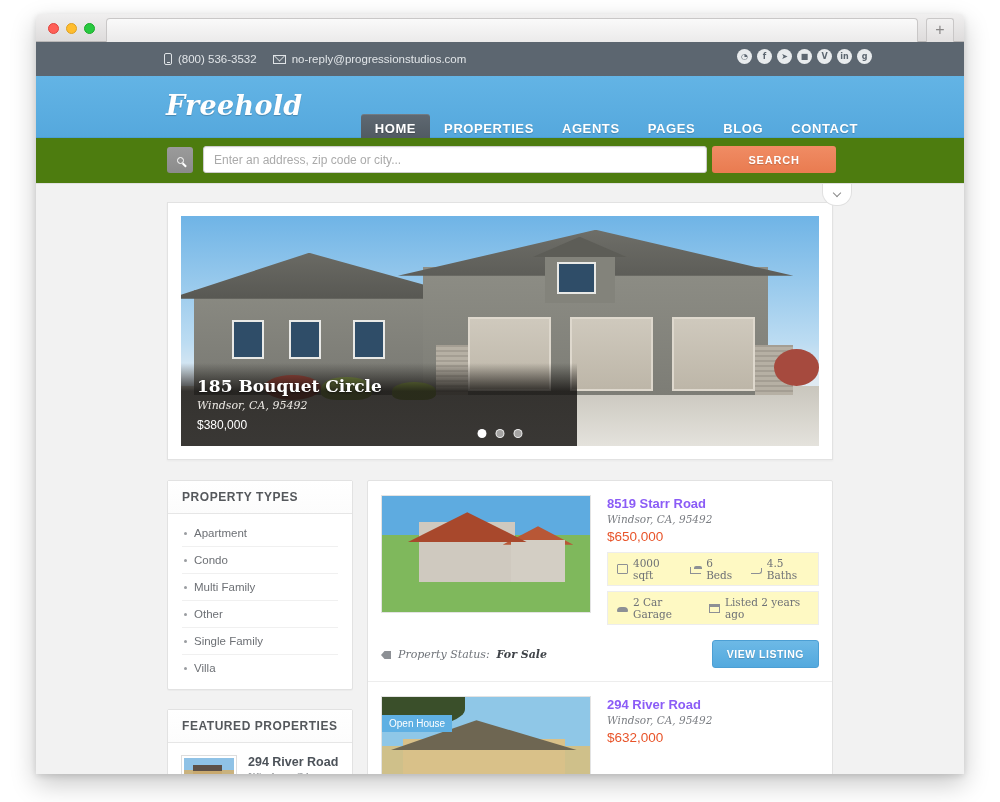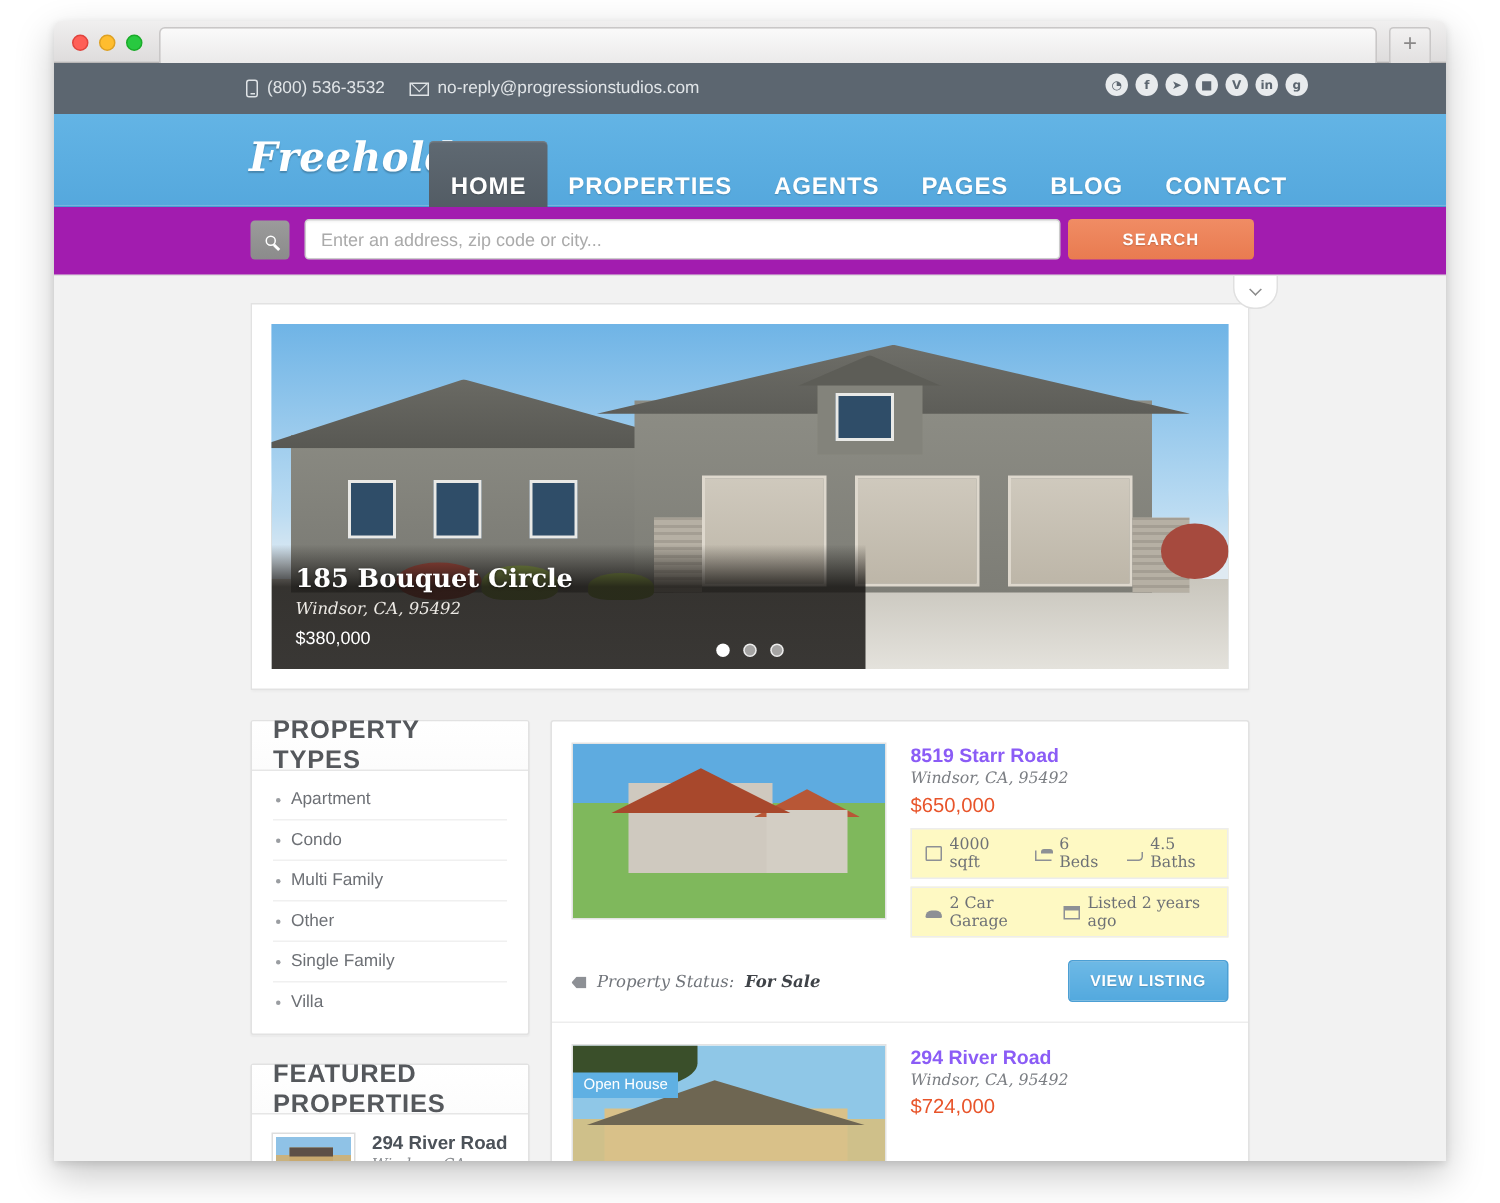--- a/index.html
+++ b/index.html
@@ -116,33 +116,33 @@
     font-style: italic; font-weight: bold;
     text-shadow: 0 1px 1px rgba(0,0,0,0.22);
     letter-spacing: .3px;
     cursor: pointer;
   }
   #mainnav {
     position: absolute; right: 92px; top: 18px;
     display: flex; align-items: center; gap: 0px;
   }
   .nav-item {
-    color: #ffffff; font-size: 16px; font-weight: bold;
-    letter-spacing: .6px; padding: 22px 14px;
-    cursor: pointer; text-shadow: 0 1px 1px rgba(0,0,0,0.2);
+    color: #ffffff; font-size: 13px; font-weight: bold;
+    letter-spacing: .6px; padding: 7px 14px;
+    cursor: pointer; text-shadow: 0 1px 1px rgba(0,0,0,0.2); margin-top: 20px;
   }
   .nav-item.active {
     background: linear-gradient(#5f6972,#4e575f);
     border-radius: 3px;
     box-shadow: inset 0 1px 0 rgba(255,255,255,0.12);
   }
 
   
   #searchbar {
-    height: 46px; background: #a21caf;
+    height: 46px; background: #4d7c0f;
     border-bottom: 1px solid #e0e0e0;
     position: relative;
   }
   #search-icon-btn {
     position: absolute; left: 131px; top: 9px;
     width: 26px; height: 26px;
     background: linear-gradient(#9b9b9b,#8b8b8b);
     border-radius: 3px;
     display: flex; align-items: center; justify-content: center;
     cursor: pointer;
@@ -273,21 +273,21 @@
 
   
   .panel {
     background: #ffffff; border: 1px solid #e2e2e2; border-radius: 2px;
     box-shadow: 0 1px 1px rgba(0,0,0,0.03);
   }
   .panel-head {
     height: 33px; display: flex; align-items: center; padding: 0 14px;
     border-bottom: 1px solid #e6e6e6;
     background: linear-gradient(#ffffff,#fcfcfc);
-    font-size: 17px; font-weight: bold; color: #55585c; letter-spacing: .55px;
+    font-size: 12px; font-weight: bold; color: #55585c; letter-spacing: .55px;
   }
 
   #sidebar { position: absolute; left: 131px; top: 296px; width: 186px; }
   #types-panel .types-list { padding: 6px 14px 8px 14px; }
   .type-row {
     display: flex; align-items: center; gap: 7px;
     padding: 7px 2px; font-size: 11.5px; color: #6d7075;
     border-bottom: 1px solid #f0f0f0; cursor: pointer;
   }
   .type-row:last-child { border-bottom: none; }
@@ -626,21 +626,21 @@
         <div class="listing">
           <div class="listing-photo">
             <div class="open-badge">Open House</div>
             <div class="photo-b">
                 <div class="foliage"></div>
               </div>
           </div>
           <div class="listing-info">
             <div class="listing-title">294 River Road</div>
             <div class="listing-addr">Windsor, CA, 95492</div>
-            <div class="listing-price">$724,000</div>
+            <div class="listing-price">$632,000</div>
 
           </div>
         </div>
 
       </div>
 
     </div>
   </div>
 </div>
 

